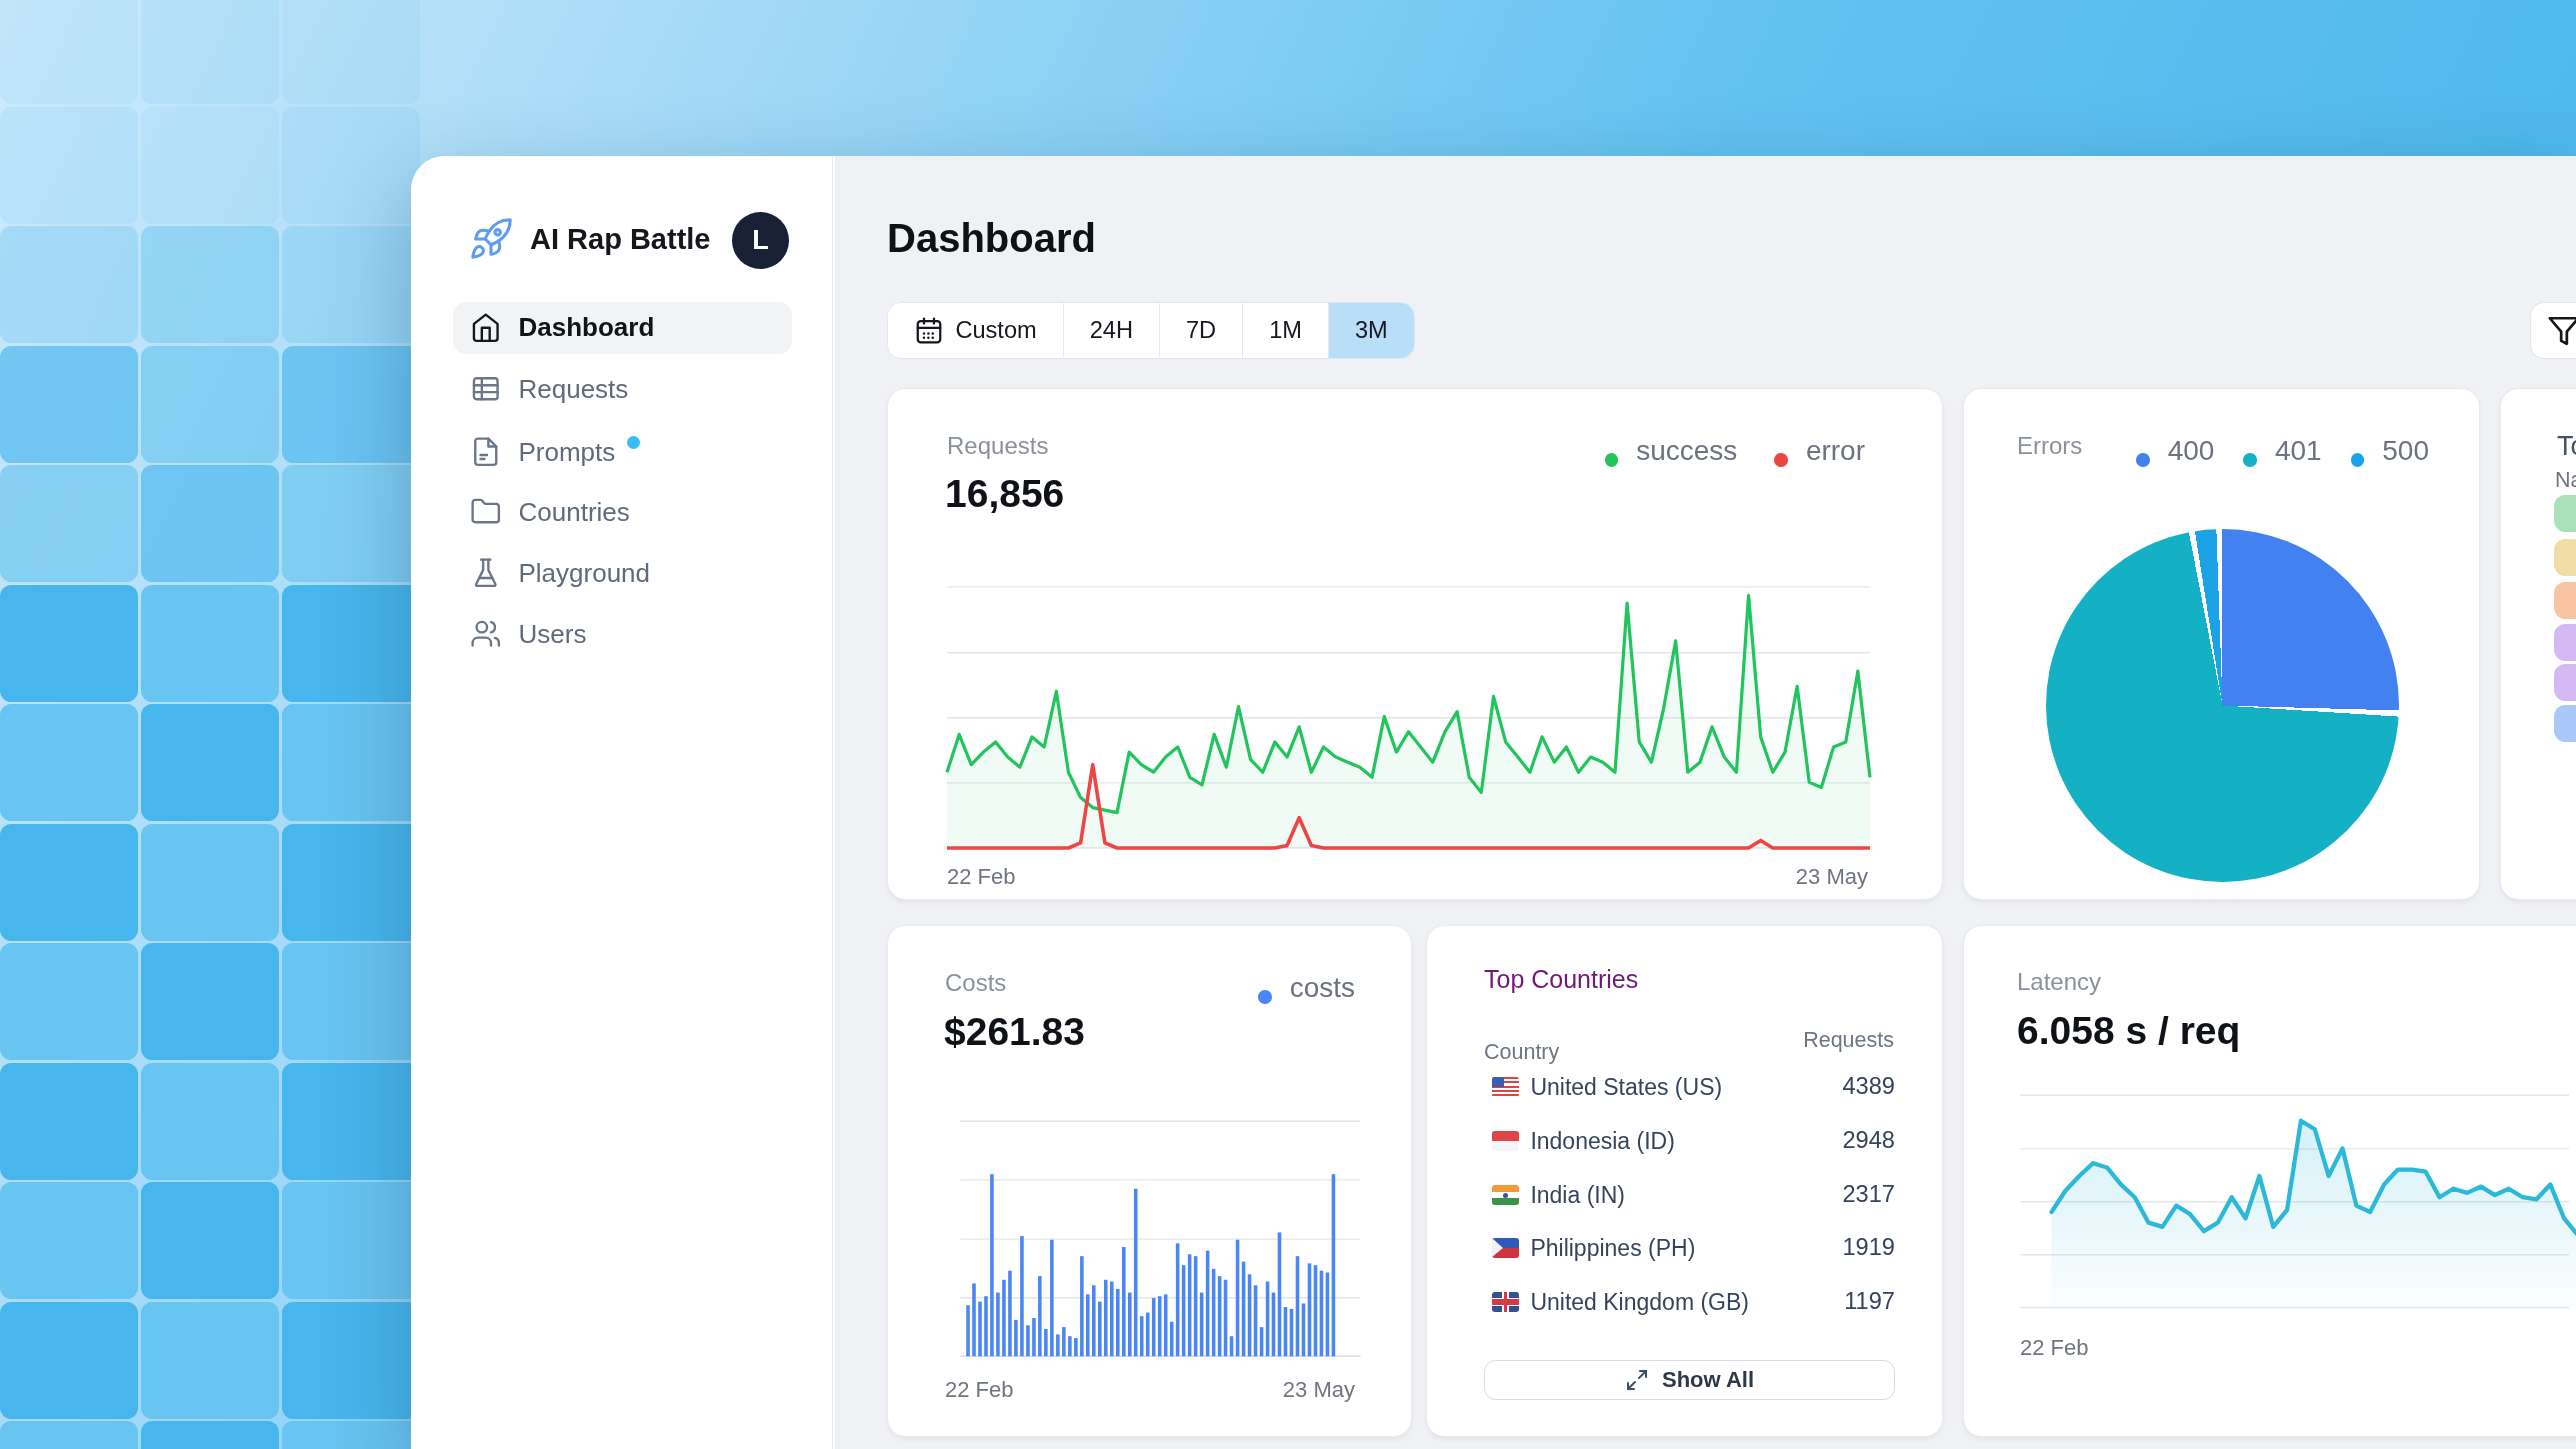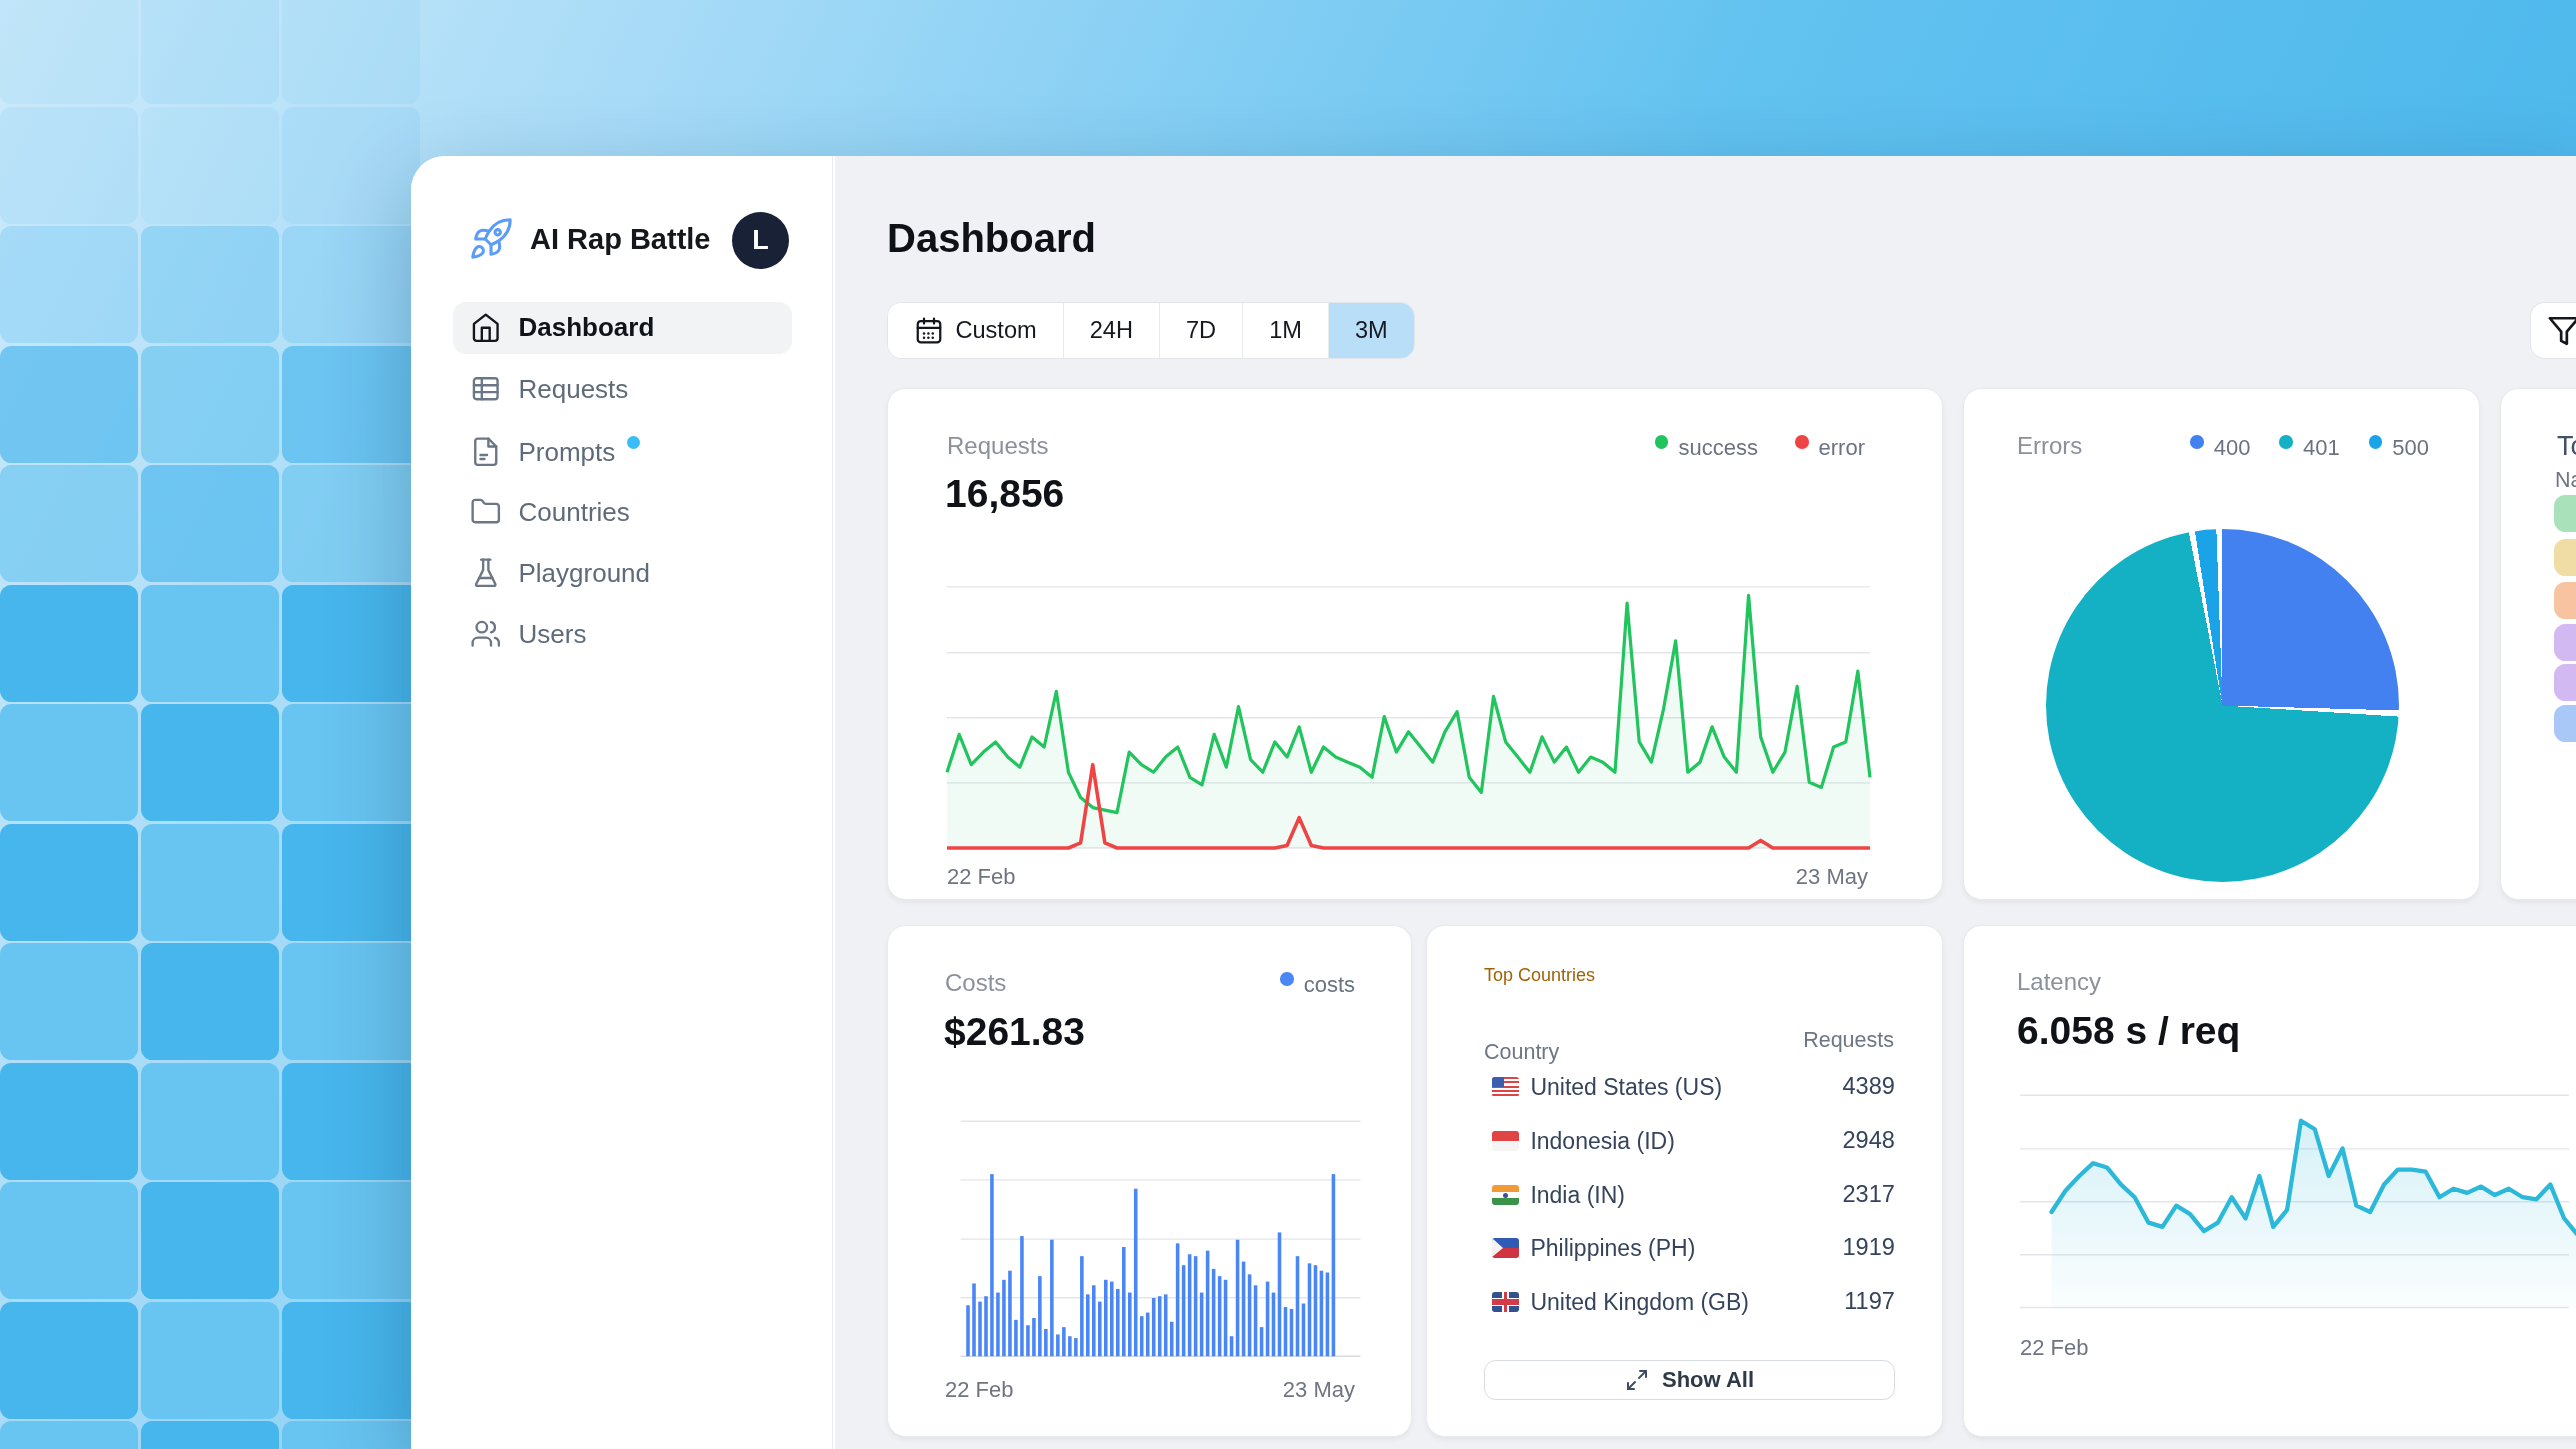--- a/index.html
+++ b/index.html
@@ -40,34 +40,34 @@
   .tab.selected { background:#b9dff8; }
   .filter-btn { position:absolute; top:146px; left:2119px; width:64px; height:57px;
     background:#fff; border:1.4px solid #e2e5ea; border-right:none; border-radius:14.3px 0 0 14.3px;
     display:flex; align-items:center; padding-left:15.7px; cursor:pointer; }
   
   .card { position:absolute; background:#fff; border:1.4px solid #e8eaee; border-radius:18.6px;
     box-shadow:0 2.1px 5.7px rgba(15,23,42,.05); }
   .card-label { position:absolute; font-size:24px; color:#8b919b; }
   .big-num { position:absolute; font-size:39px; font-weight:700; color:#0f1217; }
   .legend { position:absolute; display:flex; align-items:center; gap:37px; }
-  .chip { display:flex; align-items:flex-start; gap:10px; font-size:22px; color:#6b7280; }
+  .chip { display:flex; align-items:flex-end; gap:18px; font-size:28px; color:#6b7280; }
   .dot { width:13.6px; height:13.6px; border-radius:50%; }
   .axis-label { position:absolute; font-size:22px; color:#6f7580; }
   
   .donut { position:absolute; border-radius:50%; }
   .donut-hole { position:absolute; background:#fff; border-radius:50%;
     display:flex; flex-direction:column; align-items:center; justify-content:center; gap:7.2px; }
   .donut-hole .dn { font-size:41px; font-weight:700; color:#0f1217; }
   .donut-hole .dl { font-size:24px; color:#6b7280; }
   
   .pill { position:absolute; left:53px; width:100px; height:37px; border-radius:11.4px;
     font-size:22px; color:#2f3a49; display:flex; align-items:center; padding-left:31.5px; }
   
-  .tc-title { position:absolute; font-size:18px; color:#a16207; }
+  .tc-title { position:absolute; font-size:25px; color:#701a75; }
   .tc-head { position:absolute; font-size:21.5px; color:#6d7683; }
   .c-row { position:absolute; left:52px; right:47px; height:44px; }
   .c-pill { position:absolute; left:0; top:0; height:42px; border-radius:10px;
     display:flex; align-items:center; gap:11.4px; padding-left:13px; white-space:nowrap;
     font-size:23px; color:#35445c; }
   .c-val { position:absolute; right:0; top:7.2px; font-size:23.6px; color:#35445c; }
   .flag { width:27px; height:19.3px; border-radius:2.9px; position:relative; overflow:hidden; flex:0 0 auto; }
   .flag-us { background:repeating-linear-gradient(180deg,#dd4444 0 2.1px,#fff 2.1px 4.3px); }
   .flag-us::after { content:""; position:absolute; left:0; top:0; width:12px; height:10px; background:#3a5fae; }
   .flag-id { background:linear-gradient(180deg,#e04444 0 50%,#f5f5f5 50%); }

